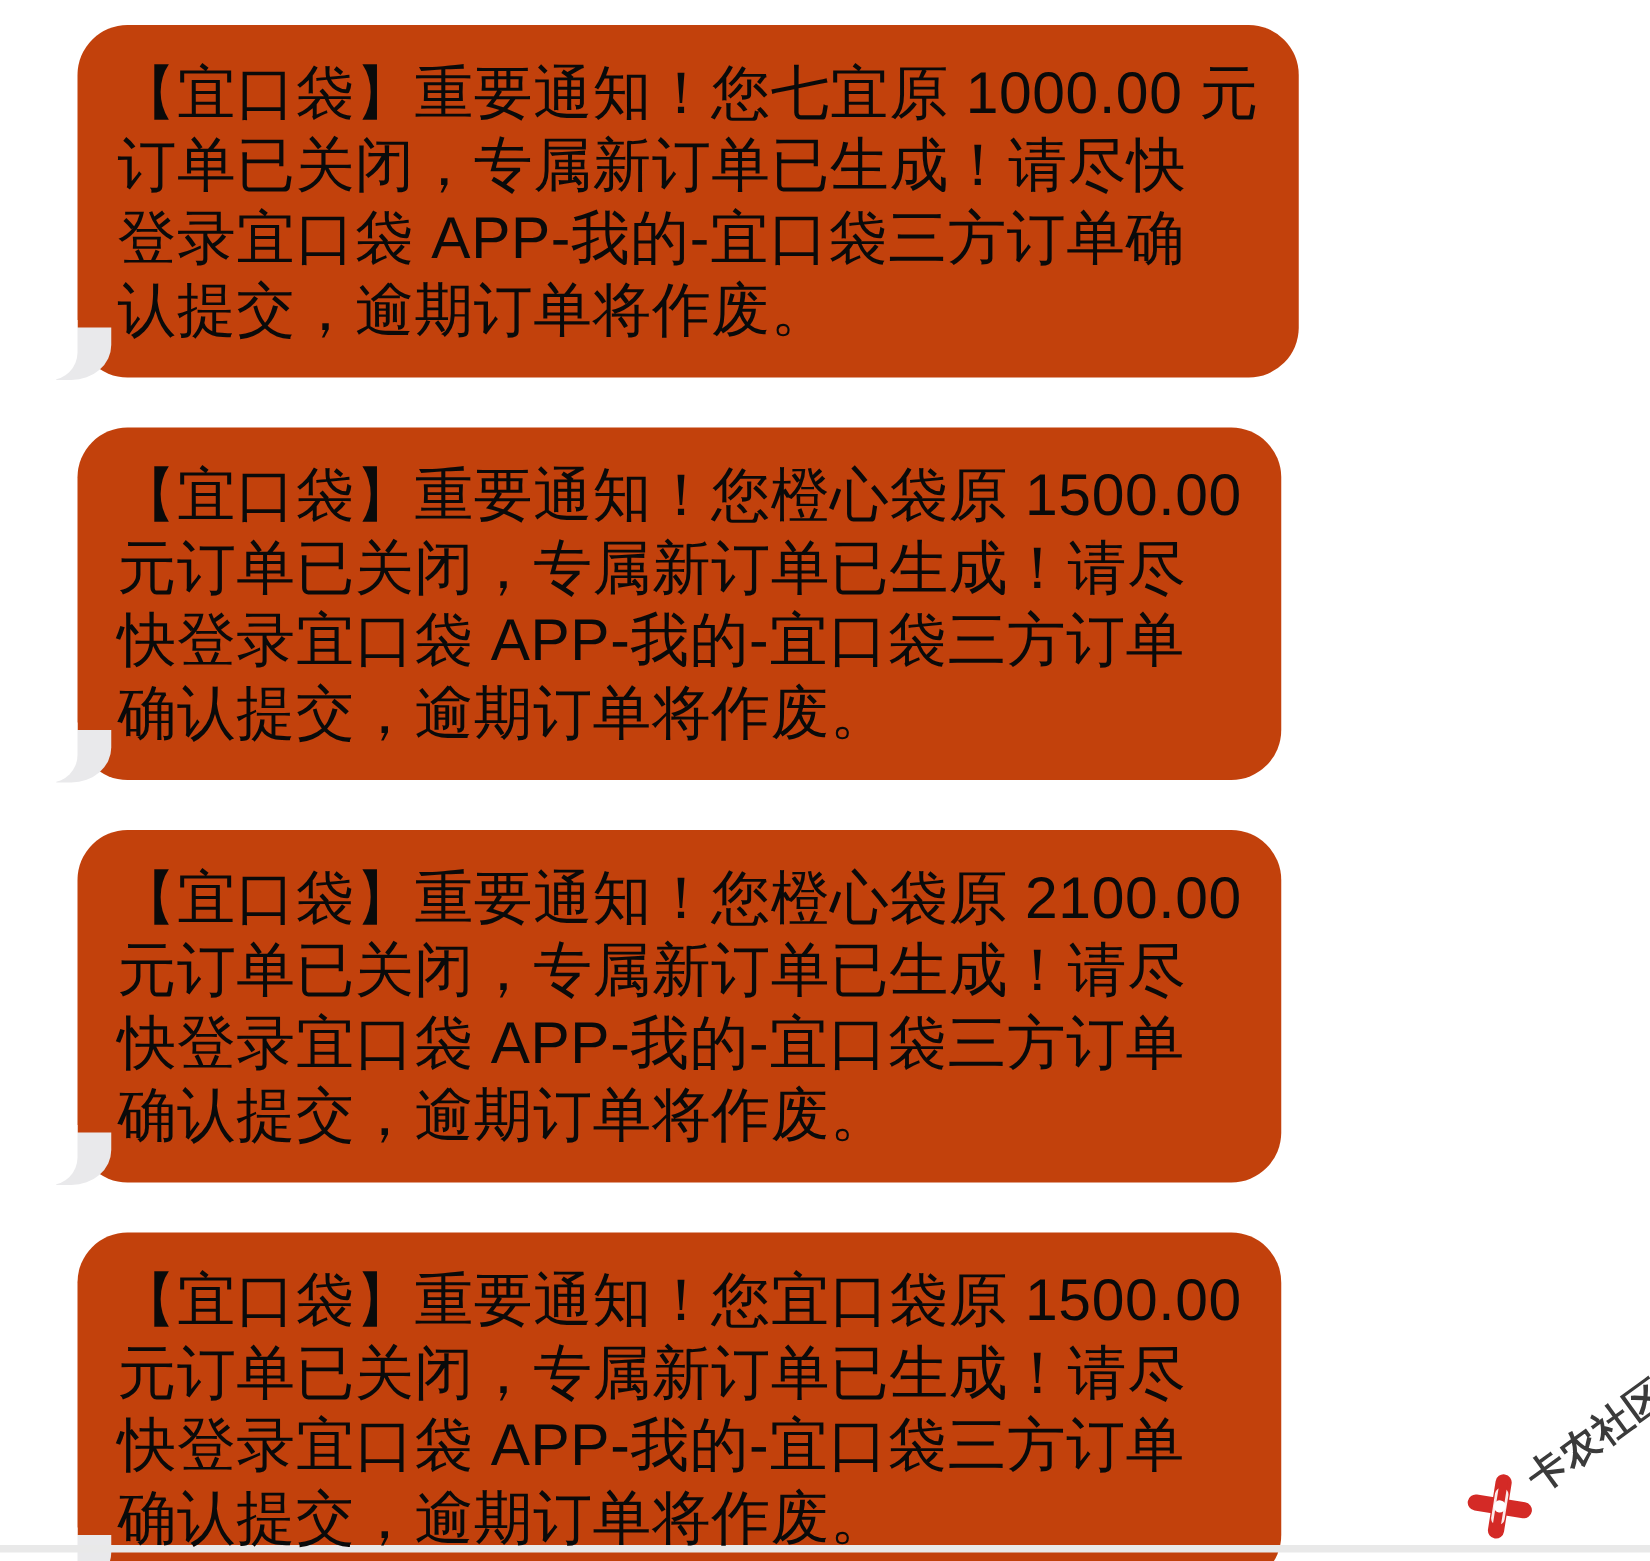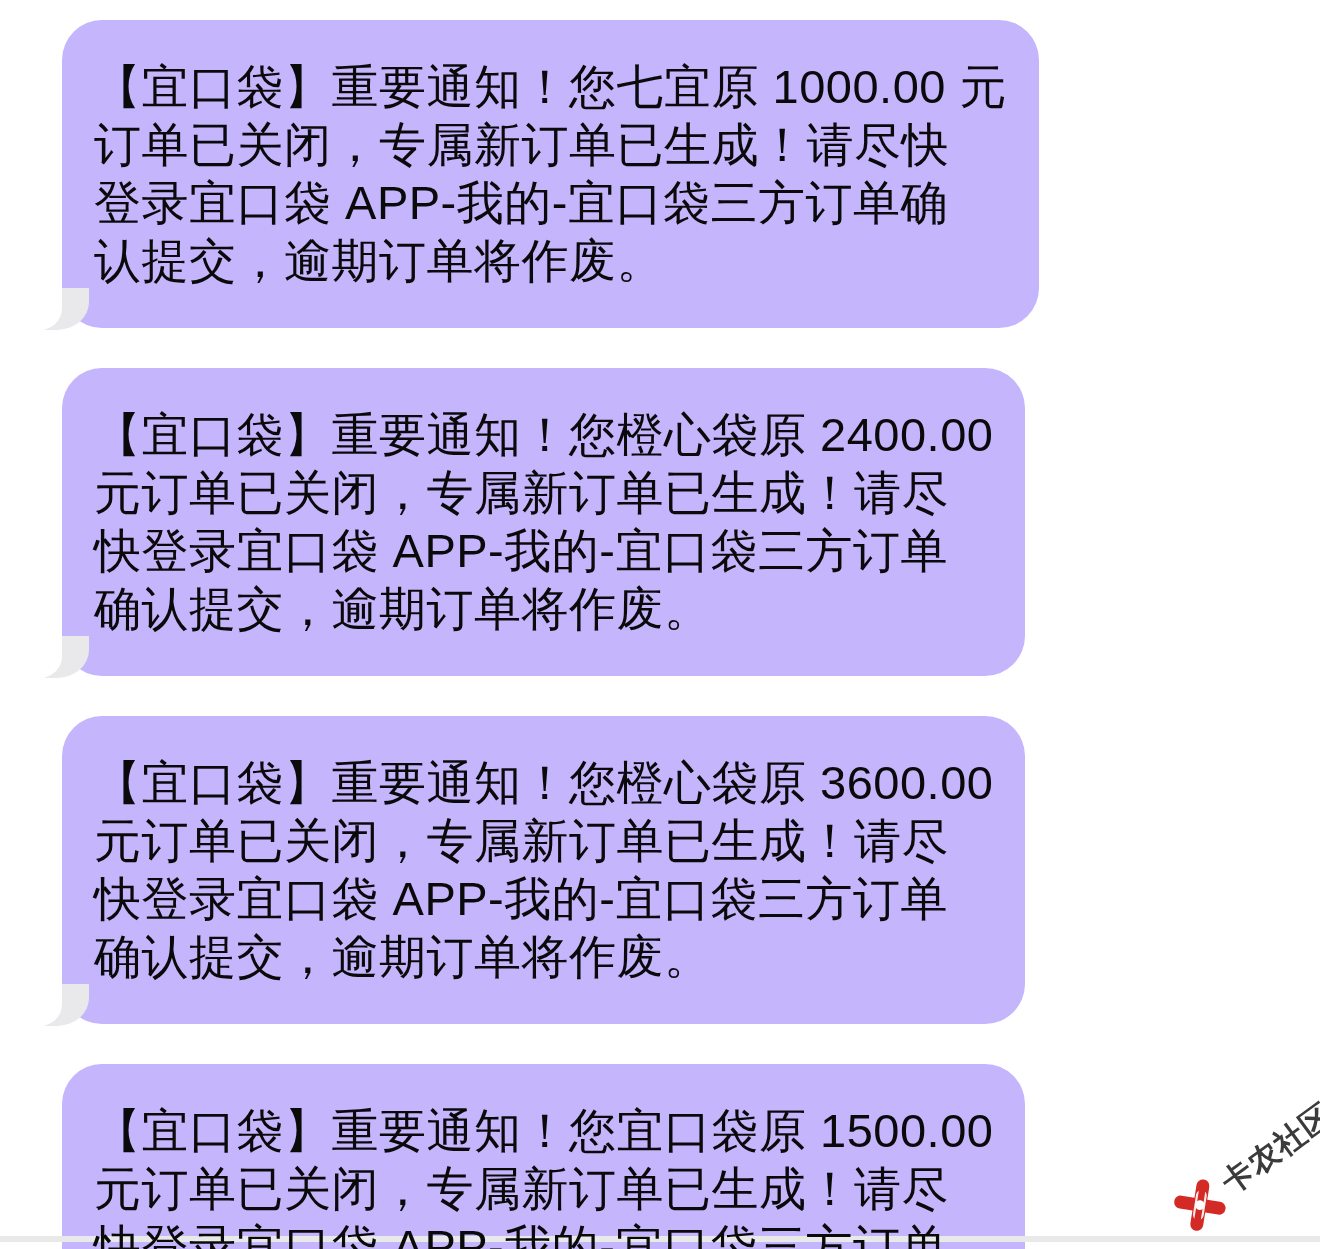--- a/index.html
+++ b/index.html
@@ -19,24 +19,24 @@
     left: 62px;
     right: 40px;
     display: flex;
     flex-direction: column;
     align-items: flex-start;
     gap: 40px;
   }
 
   .bubble {
     position: relative;
-    background: #c4b5fd;
+    background: #c2410c;
     color: #0a0a0a;
     border-radius: 40px;
-    padding: 38px 32px;
+    padding: 25px 32px;
     font-size: 47px;
     line-height: 58px;
     letter-spacing: 0.5px;
     max-width: 960px;
   }
   
   .bubble::before {
     content: "";
     position: absolute;
     z-index: 0;
@@ -107,28 +107,28 @@
   <div class="message-list">
 
     <div class="bubble">
       <span class="msg-text">【宜口袋】重要通知！您七宜原 1000.00 元
 订单已关闭，专属新订单已生成！请尽快
 登录宜口袋 APP-我的-宜口袋三方订单确
 认提交，逾期订单将作废。</span>
     </div>
 
     <div class="bubble">
-      <span class="msg-text">【宜口袋】重要通知！您橙心袋原 2400.00
+      <span class="msg-text">【宜口袋】重要通知！您橙心袋原 1500.00
 元订单已关闭，专属新订单已生成！请尽
 快登录宜口袋 APP-我的-宜口袋三方订单
 确认提交，逾期订单将作废。</span>
     </div>
 
     <div class="bubble">
-      <span class="msg-text">【宜口袋】重要通知！您橙心袋原 3600.00
+      <span class="msg-text">【宜口袋】重要通知！您橙心袋原 2100.00
 元订单已关闭，专属新订单已生成！请尽
 快登录宜口袋 APP-我的-宜口袋三方订单
 确认提交，逾期订单将作废。</span>
     </div>
 
     <div class="bubble">
       <span class="msg-text">【宜口袋】重要通知！您宜口袋原 1500.00
 元订单已关闭，专属新订单已生成！请尽
 快登录宜口袋 APP-我的-宜口袋三方订单
 确认提交，逾期订单将作废。</span>

